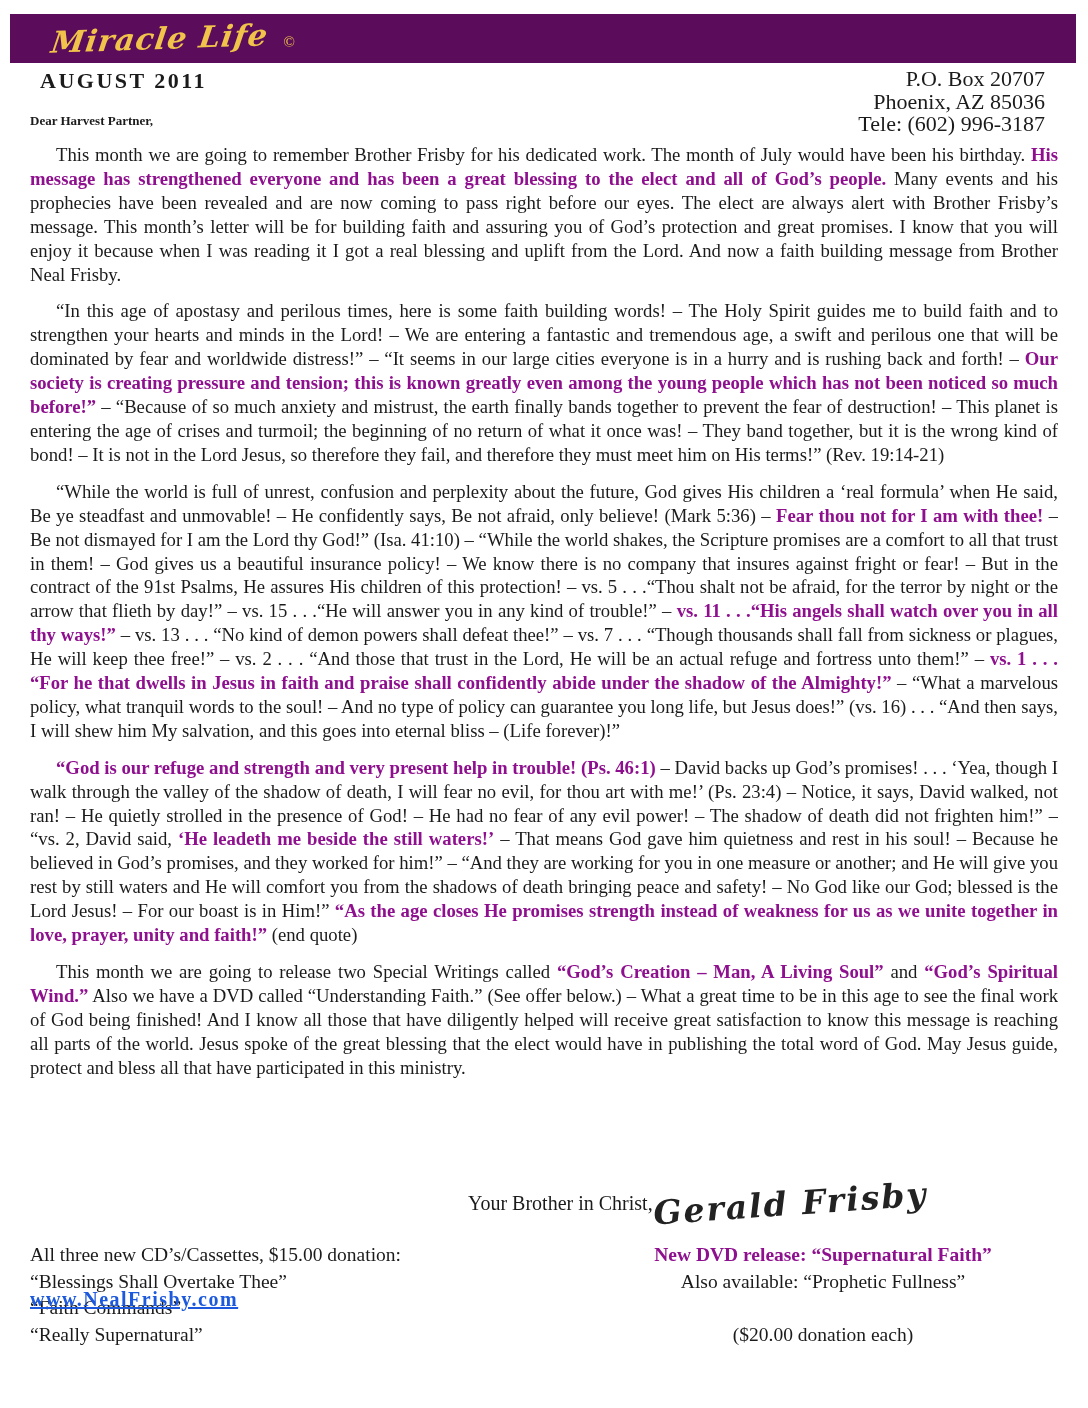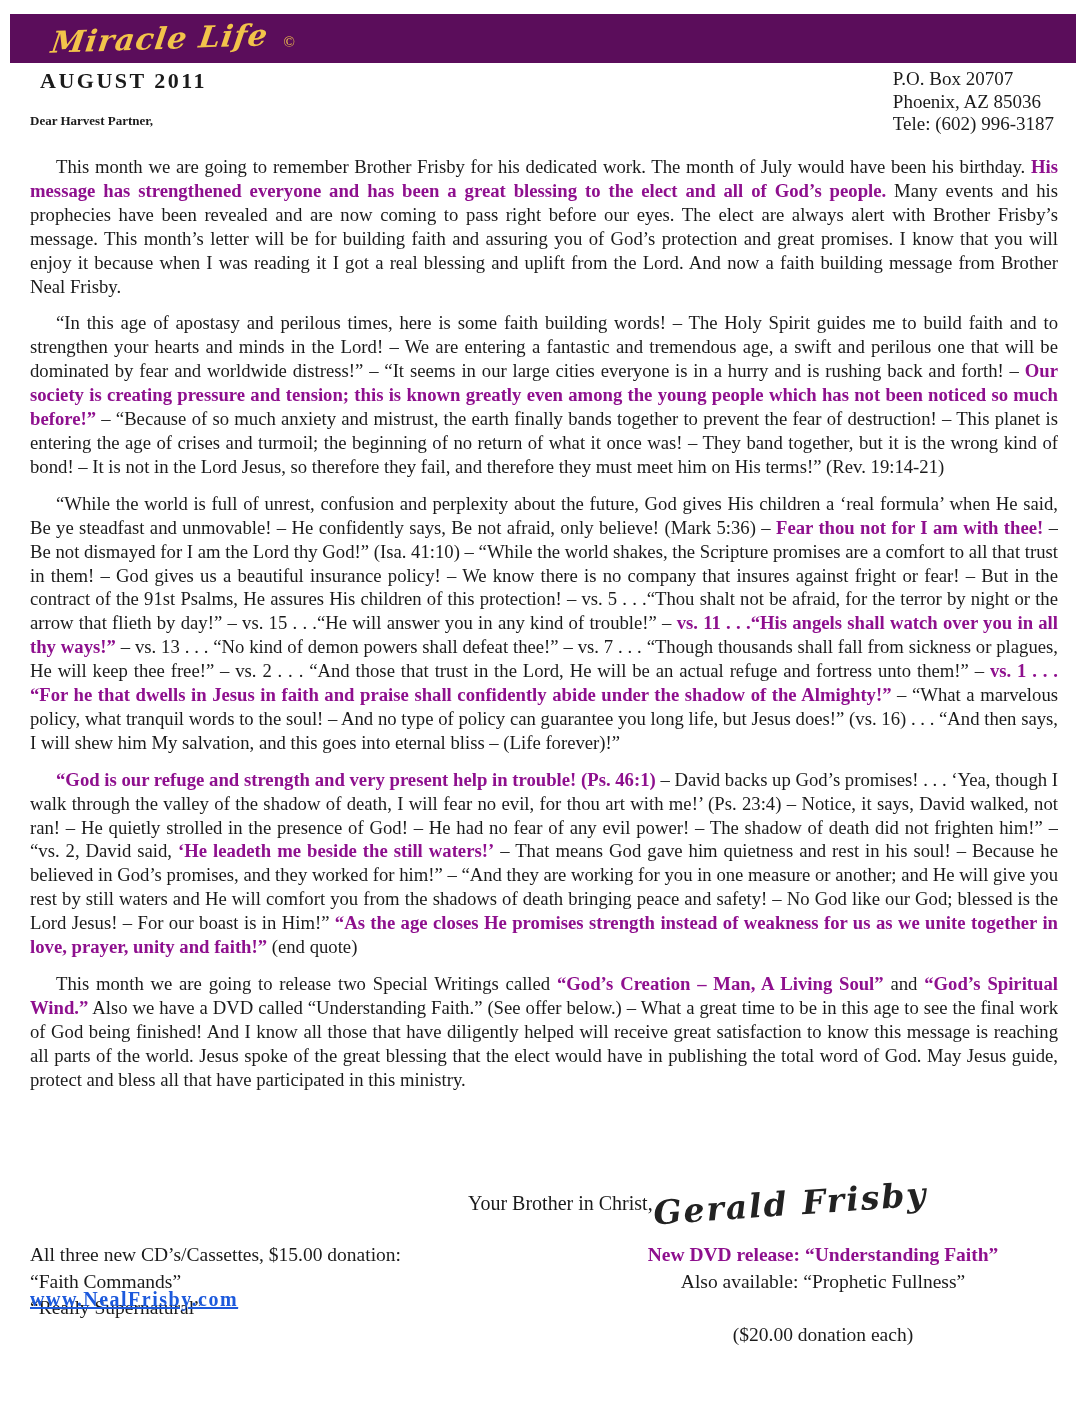--- a/index.html
+++ b/index.html
@@ -23,28 +23,28 @@
     display:inline-block;color:var(--brand-gold);
     font-family:"DejaVu Serif","Liberation Serif",serif;
     font-style:italic;font-weight:bold;font-size:30px;letter-spacing:1px;
     transform:skewX(-10deg) rotate(-2deg);
   }
   .copy{color:var(--brand-gold);font-size:15px;margin-left:16px;margin-top:8px;}
   .date{
     position:absolute;left:40px;top:68px;font-size:22px;font-weight:bold;letter-spacing:2.5px;
   }
   .address{
-    position:absolute;right:34px;top:68px;font-size:19px;line-height:22.5px;
+    position:absolute;right:43px;top:68px;text-align:right;font-size:22px;line-height:22.5px;
   }
   .salutation{position:absolute;left:30px;top:113px;font-size:13px;font-weight:bold;}
   .letter-body{
     position:absolute;left:30px;top:143px;width:1028px;height:1098px;overflow:hidden;
     text-align:justify;font-size:18.7px;line-height:23.9px;
   }
-  .para{margin:12px 0 13px 0;text-indent:26px;}
+  .para{margin:0 0 13px 0;text-indent:26px;}
   .hl{color:var(--hl-purple);font-weight:bold;}
   .closing{position:absolute;left:468px;top:1184px;display:flex;align-items:center;gap:0;white-space:nowrap;}
   .closing-label{font-size:20px;}
   .signature{
     display:inline-block;font-family:"DejaVu Serif",serif;font-style:italic;font-weight:bold;
     font-size:33px;letter-spacing:2px;transform:rotate(-4deg);color:#222;
   }
   .offers{position:absolute;left:30px;top:1242px;width:1028px;display:flex;}
   .offers-left{flex:1;font-size:19.5px;line-height:26.5px;}
   .offers-right{width:470px;text-align:center;font-size:19.5px;line-height:26.5px;}
@@ -84,25 +84,26 @@
     </div>
 
   <div class="closing">
     <span class="closing-label">Your Brother in Christ,</span>
     <span class="signature">Gerald Frisby</span>
   </div>
 
   <div class="offers">
     <div class="offers-left" id="offers-left">
         <div class="offer-row">All three new CD’s/Cassettes, $15.00 donation:</div>
+        <div class="offer-row">“Blessings Shall Overtake Thee”</div>
         <div class="offer-row">“Faith Commands”</div>
         <div class="offer-row">“Really Supernatural”</div>
       </div>
     <div class="offers-right" id="offers-right">
-        <div class="offer-row hl">New DVD release: “Understanding Faith”</div>
+        <div class="offer-row hl">New DVD release: “Supernatural Faith”</div>
         <div class="offer-row">Also available:  “Prophetic Fullness”</div>
         <div class="offer-row"></div>
         <div class="offer-row">($20.00 donation each)</div>
       </div>
   </div>
 
   <div class="footer">
     <a class="site-link">www.NealFrisby.com</a>
   </div>
 

